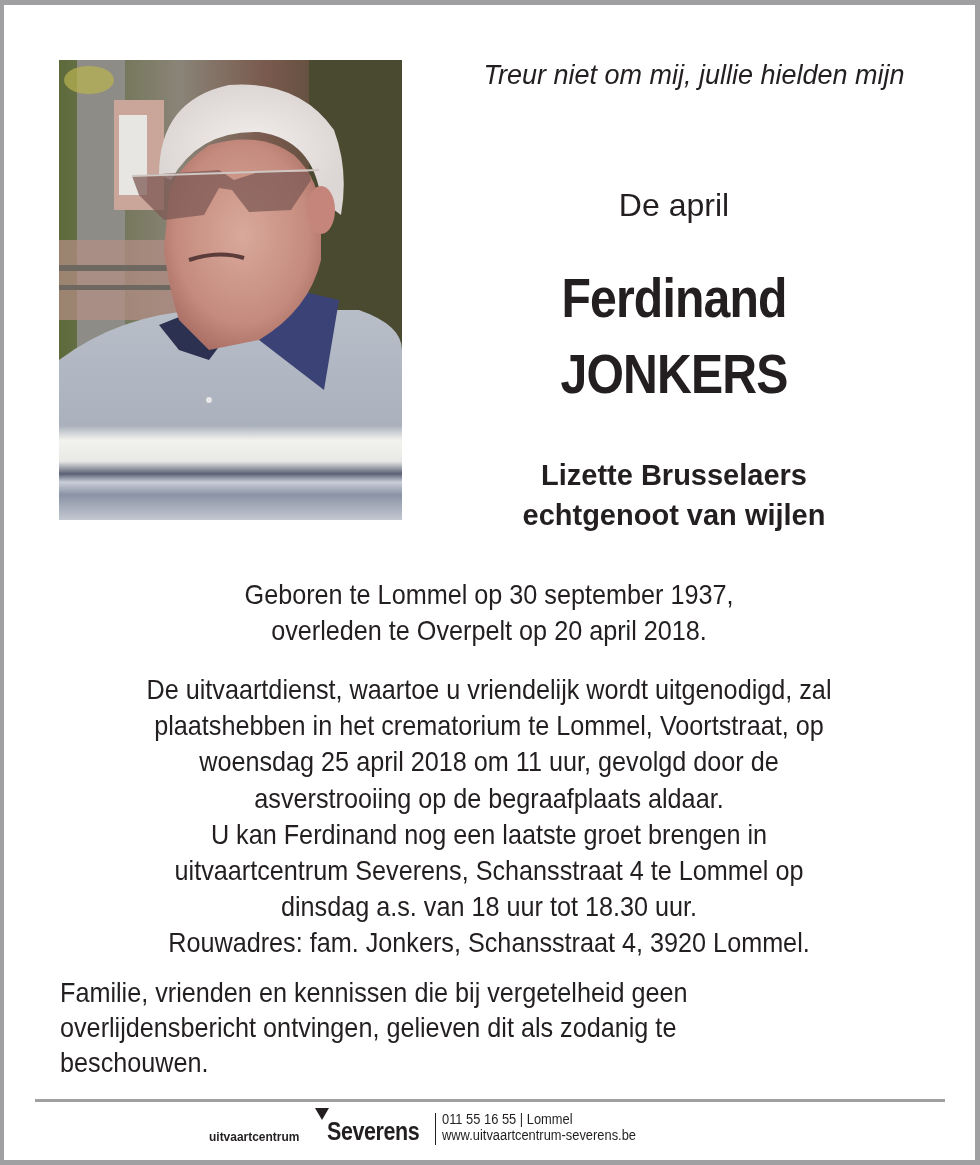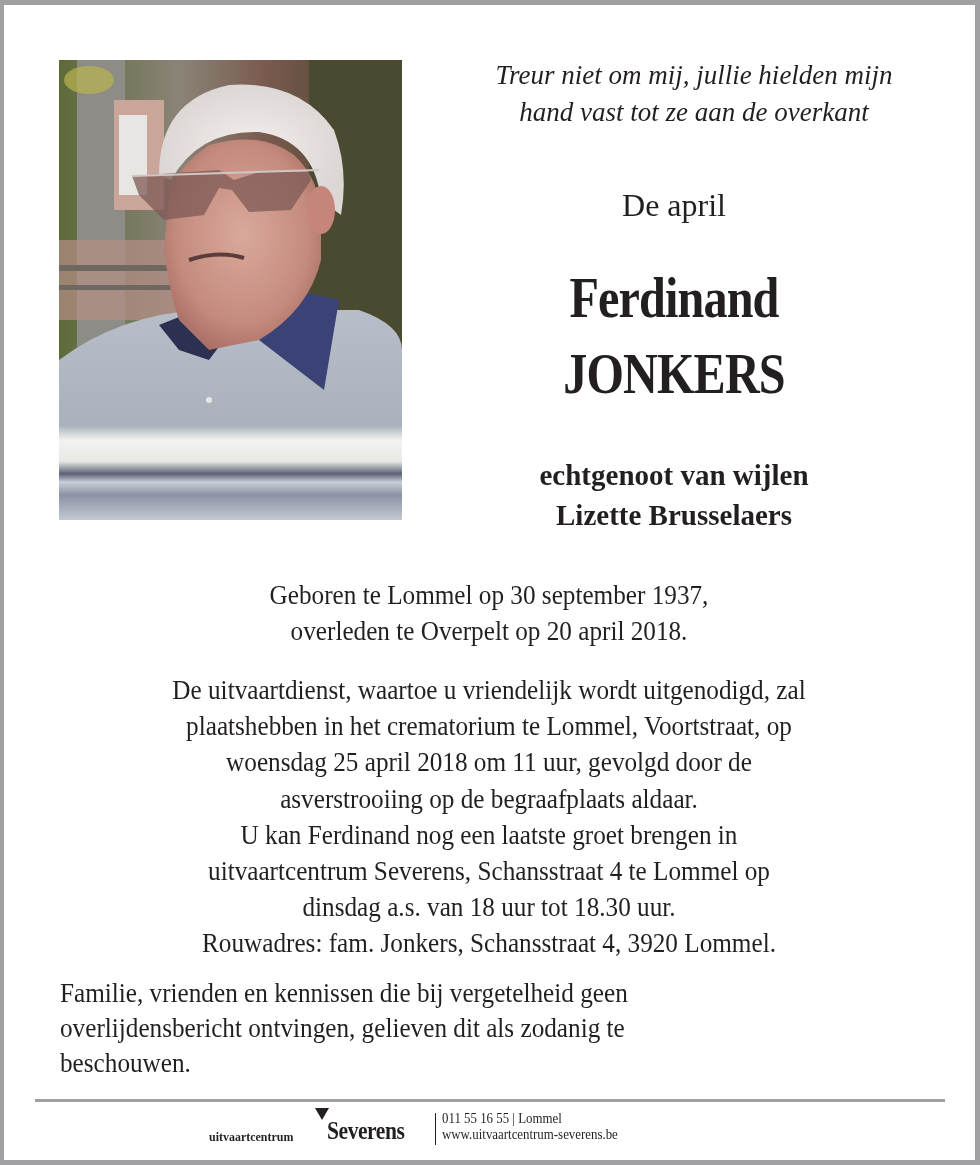--- a/index.html
+++ b/index.html
@@ -1,17 +1,17 @@
 <!DOCTYPE html>
 <html><head>
 <meta charset="utf-8">
 <style>
   html, body { margin:0; padding:0; }
   body { width:980px; height:1165px; background:#a0a0a2; position:relative; overflow:hidden; font-family:"Liberation Sans", sans-serif; color:#231f20; }
-  .card { position:absolute; left:4px; top:5px; width:971px; height:1155px; background:#ffffff;font-family:Liberation Serif, serif; }
+  .card { position:absolute; left:4px; top:5px; width:971px; height:1155px; background:#ffffff; }
   .photo { position:absolute; left:55px; top:55px; width:343px; height:460px; overflow:hidden; background:#6b6a55; }
   .photo svg { display:block; width:100%; height:100%; }
   .quote { position:absolute; left:420px; top:52px; width:540px; text-align:center; font-style:italic; font-size:27px; line-height:37px; color:#231f20; }
   .honorific { position:absolute; left:420px; top:182px; width:500px; text-align:center; font-size:32px; color:#231f20; }
   .name { position:absolute; left:420px; top:255px; width:500px; text-align:center; font-weight:bold; font-size:56px; line-height:76px; letter-spacing:-1px; color:#231f20; transform:scaleX(0.86); transform-origin:50% 50%; }
   .spouse { position:absolute; left:420px; top:450px; width:500px; text-align:center; font-weight:bold; font-size:29px; line-height:40px; color:#231f20; }
   .dates { position:absolute; left:40px; top:572px; width:890px; text-align:center; font-size:28px; line-height:36px; transform:scaleX(0.9); transform-origin:50% 50%; }
   .service { position:absolute; left:20px; top:667px; width:930px; text-align:center; font-size:28px; line-height:36.2px; transform:scaleX(0.9); transform-origin:50% 50%; }
   .notice { position:absolute; left:56px; top:970px; width:830px; text-align:left; font-size:28px; line-height:35px; transform:scaleX(0.9); transform-origin:0 50%; }
   .divider { position:absolute; left:31px; top:1094px; width:910px; height:3px; background:#a0a0a2; }
@@ -73,33 +73,32 @@
       <ellipse cx="262" cy="150" rx="14" ry="24" fill="#c5857a"></ellipse>
       <path d="M73,116 L160,110 L175,120 L200,112 L250,112 L252,120 L232,150 L190,152 L173,130 L160,128 L145,155 L105,160 L80,135 Z" fill="#7e5a56" opacity="0.75"></path>
       <path d="M73,116 L260,110" stroke="#cfc7c3" stroke-width="2" fill="none"></path>
       <path d="M130,200 Q160,190 185,198" stroke="#5c3c3a" stroke-width="4" fill="none"></path>
       <circle cx="150" cy="340" r="3" fill="#e8e8e8"></circle>
     </svg>
   </div>
 
   <div class="quote">
     <div>Treur niet om mij, jullie hielden mijn</div>
-    <div>hand vast tot ze aan de overkant</div>
   </div>
 
   <div class="honorific">De april</div>
 
   <div class="name">
     <div>Ferdinand</div>
     <div>JONKERS</div>
   </div>
 
   <div class="spouse">
+    <div>Lizette Brusselaers</div>
     <div>echtgenoot van wijlen</div>
-    <div>Lizette Brusselaers</div>
   </div>
 
   <div class="dates">
     <div>Geboren te Lommel op 30 september 1937,</div>
     <div>overleden te Overpelt op 20 april 2018.</div>
   </div>
 
   <div class="service">
     <div>De uitvaartdienst, waartoe u vriendelijk wordt uitgenodigd, zal</div>
     <div>plaatshebben in het crematorium te Lommel, Voortstraat, op</div>

